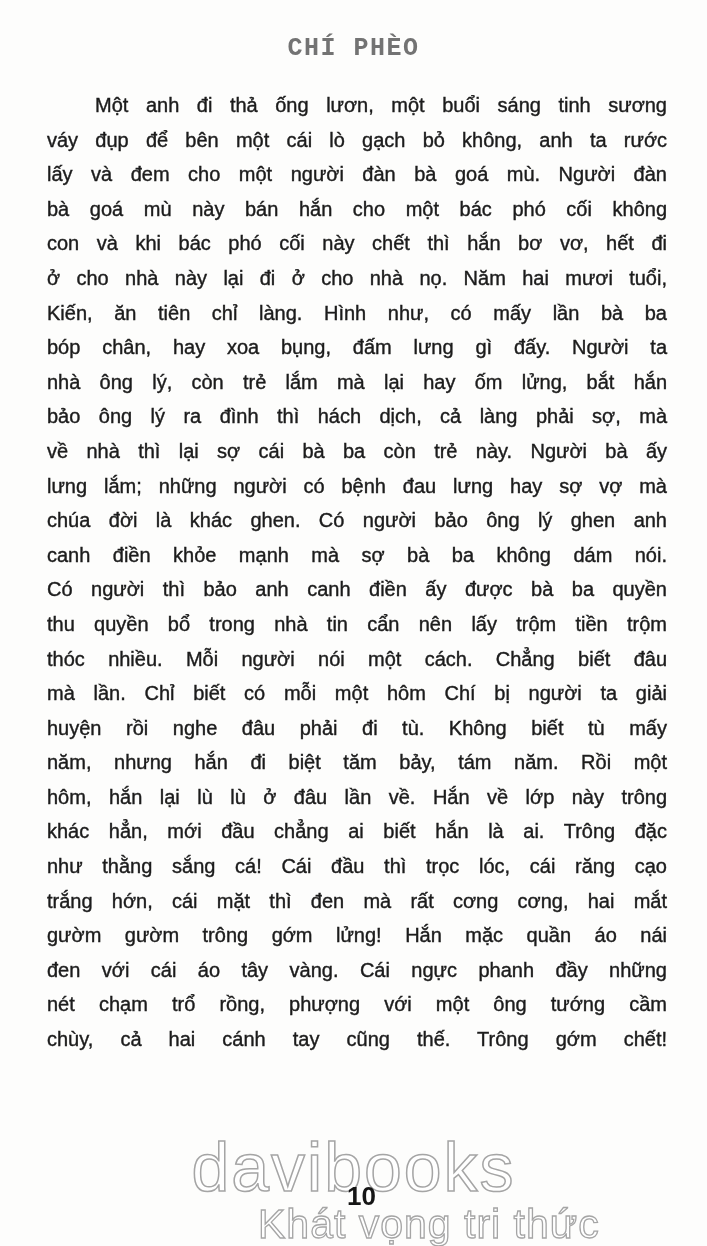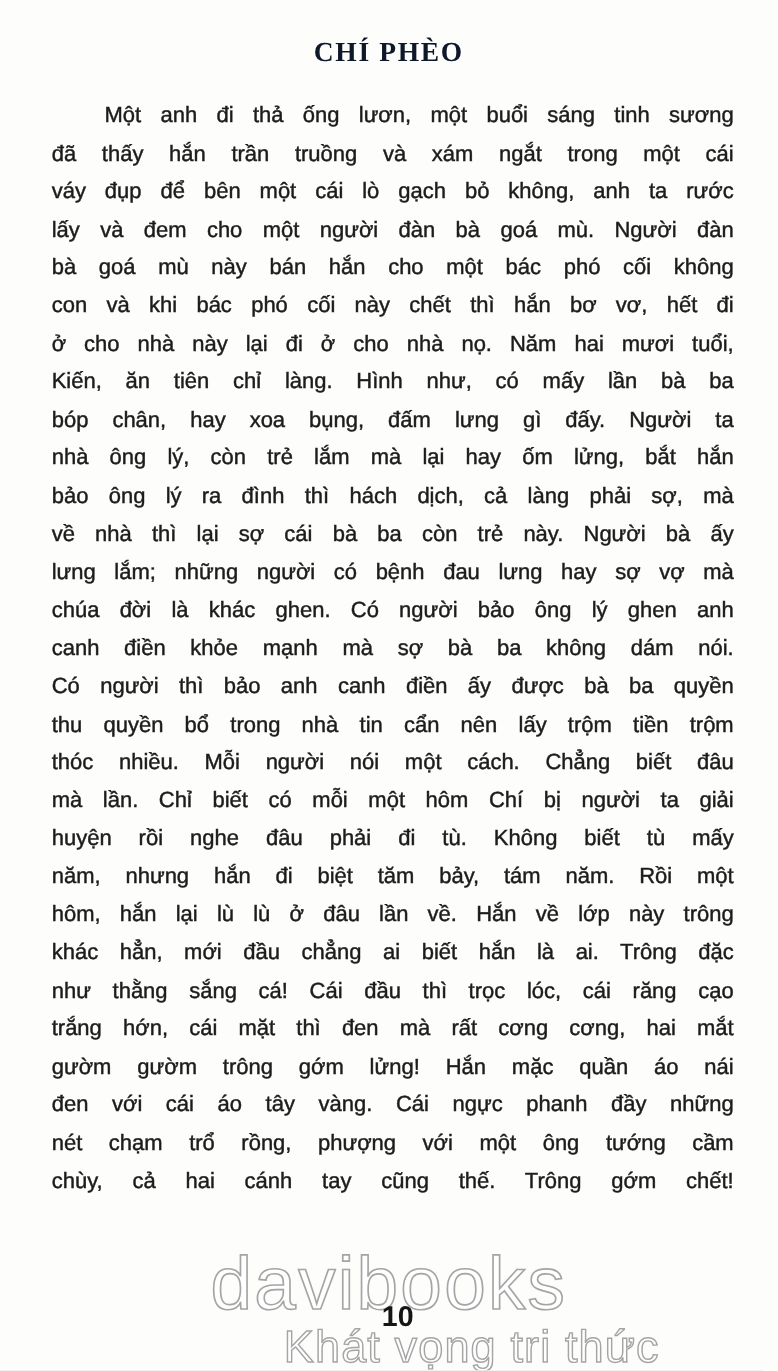--- a/index.html
+++ b/index.html
@@ -11,25 +11,25 @@
     background: #fdfdfc;
     overflow: hidden;
     font-family: "Liberation Sans", sans-serif;
   }
   .page-title {
     position: absolute;
     top: 34px;
     left: 0;
     width: 100%;
     text-align: center;
-    font-family: Liberation Serif, serif;
+    font-family: Liberation Mono, monospace;
     font-weight: 700;
     font-size: 25px;
     letter-spacing: 1.5px;
-    color: #0f172a;
+    color: #737373;
     z-index: 2;
   }
   .body-text {
     position: absolute;
     top: 88px;
     left: 47px;
     width: 620px;
     z-index: 2;
     color: #1c1c1c;
     font-size: 20px;
@@ -87,21 +87,20 @@
 <div class="page">
 
   <div class="wm-brand">davibooks</div>
 
   <div class="wm-slogan">Khát vọng tri thức</div>
 
   <div class="page-title">CHÍ PHÈO</div>
 
   <div class="body-text">
       <div class="line">Một anh đi thả ống lươn, một buổi sáng tinh sương</div>
-      <div class="line">đã thấy hắn trần truồng và xám ngắt trong một cái</div>
       <div class="line">váy đụp để bên một cái lò gạch bỏ không, anh ta rước</div>
       <div class="line">lấy và đem cho một người đàn bà goá mù. Người đàn</div>
       <div class="line">bà goá mù này bán hắn cho một bác phó cối không</div>
       <div class="line">con và khi bác phó cối này chết thì hắn bơ vơ, hết đi</div>
       <div class="line">ở cho nhà này lại đi ở cho nhà nọ. Năm hai mươi tuổi,</div>
       <div class="line">Kiến, ăn tiên chỉ làng. Hình như, có mấy lần bà ba</div>
       <div class="line">bóp chân, hay xoa bụng, đấm lưng gì đấy. Người ta</div>
       <div class="line">nhà ông lý, còn trẻ lắm mà lại hay ốm lửng, bắt hắn</div>
       <div class="line">bảo ông lý ra đình thì hách dịch, cả làng phải sợ, mà</div>
       <div class="line">về nhà thì lại sợ cái bà ba còn trẻ này. Người bà ấy</div>

